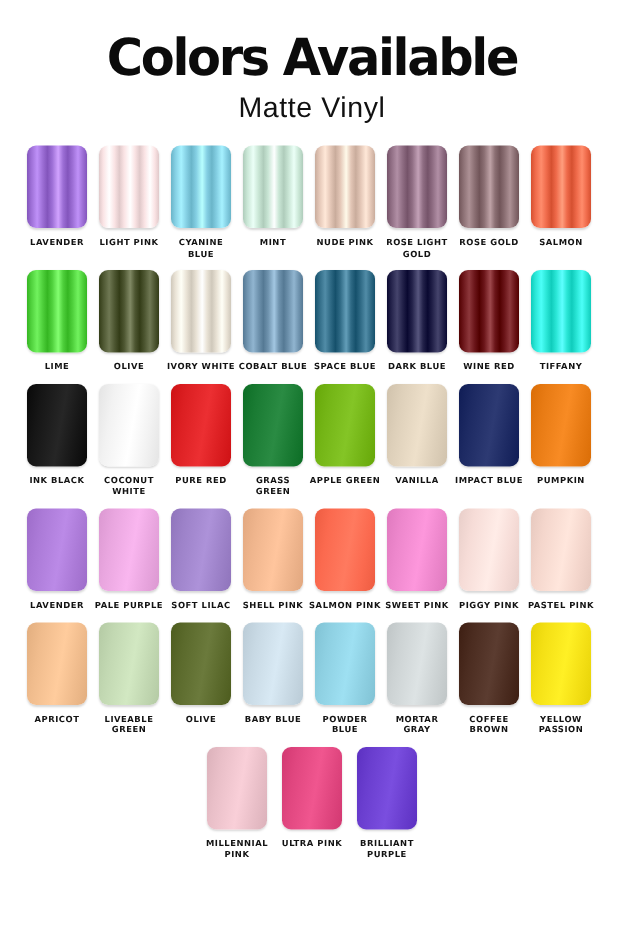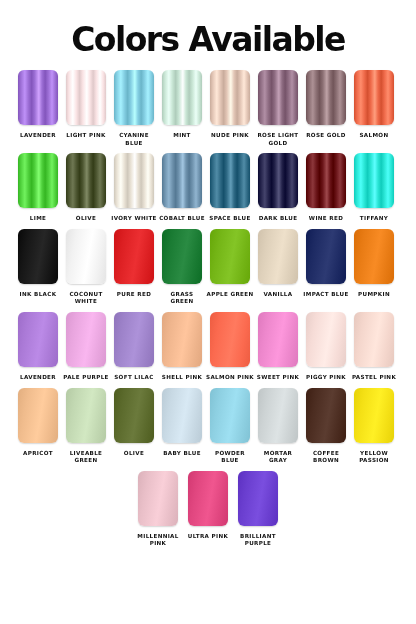--- a/index.html
+++ b/index.html
@@ -94,20 +94,21 @@
     word-wrap: break-word;
   }
 </style>
 </head>
 <body>
 
 <div id="page">
 
   <div class="header">
     <h1 class="title">Colors Available</h1>
+    <div class="subtitle">Matte Vinyl</div>
   </div>
 
   <div class="grid">
       <div class="swatch-row">
         <div class="swatch-cell">
           <div class="chip" style="background: linear-gradient(90deg, rgb(131, 85, 188) 0%, rgb(157, 111, 214) 7%, rgb(191, 145, 248) 17%, rgb(157, 111, 214) 26%, rgb(131, 85, 188) 34%, rgb(157, 111, 214) 42%, rgb(209, 163, 255) 52%, rgb(157, 111, 214) 60%, rgb(131, 85, 188) 68%, rgb(157, 111, 214) 76%, rgb(191, 145, 248) 85%, rgb(157, 111, 214) 93%, rgb(131, 85, 188) 100%);"></div>
           <div class="chip-label">LAVENDER</div>
         </div>
         <div class="swatch-cell">
           <div class="chip" style="background: linear-gradient(90deg, rgb(224, 201, 202) 0%, rgb(250, 227, 228) 7%, rgb(255, 255, 255) 17%, rgb(250, 227, 228) 26%, rgb(224, 201, 202) 34%, rgb(250, 227, 228) 42%, rgb(255, 255, 255) 52%, rgb(250, 227, 228) 60%, rgb(224, 201, 202) 68%, rgb(250, 227, 228) 76%, rgb(255, 255, 255) 85%, rgb(250, 227, 228) 93%, rgb(224, 201, 202) 100%);"></div>

